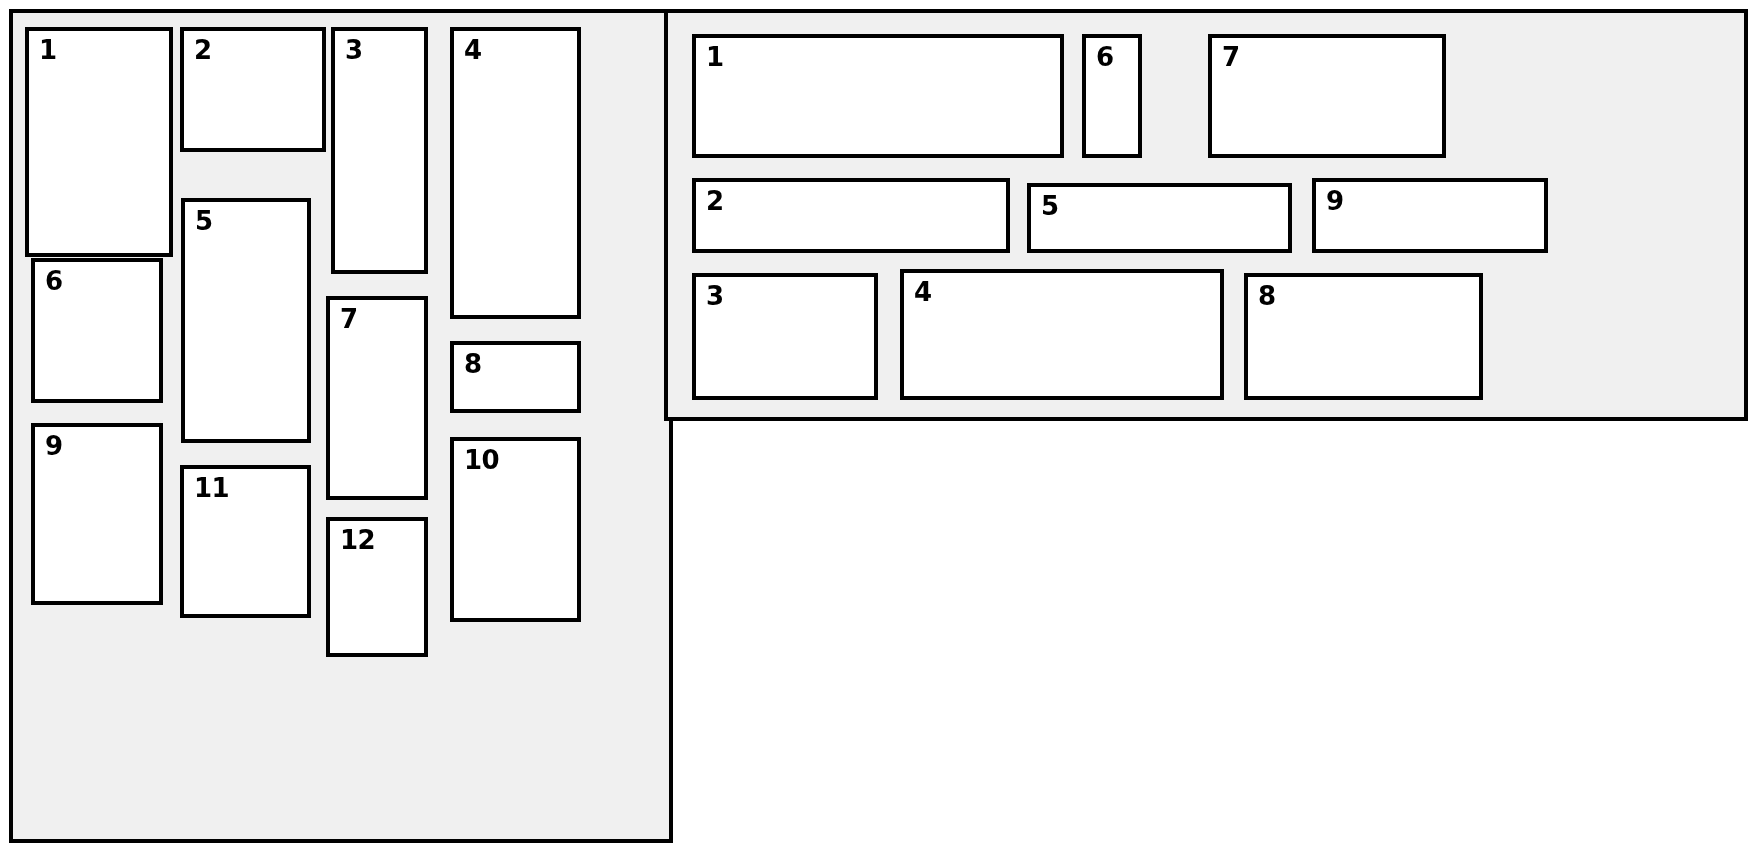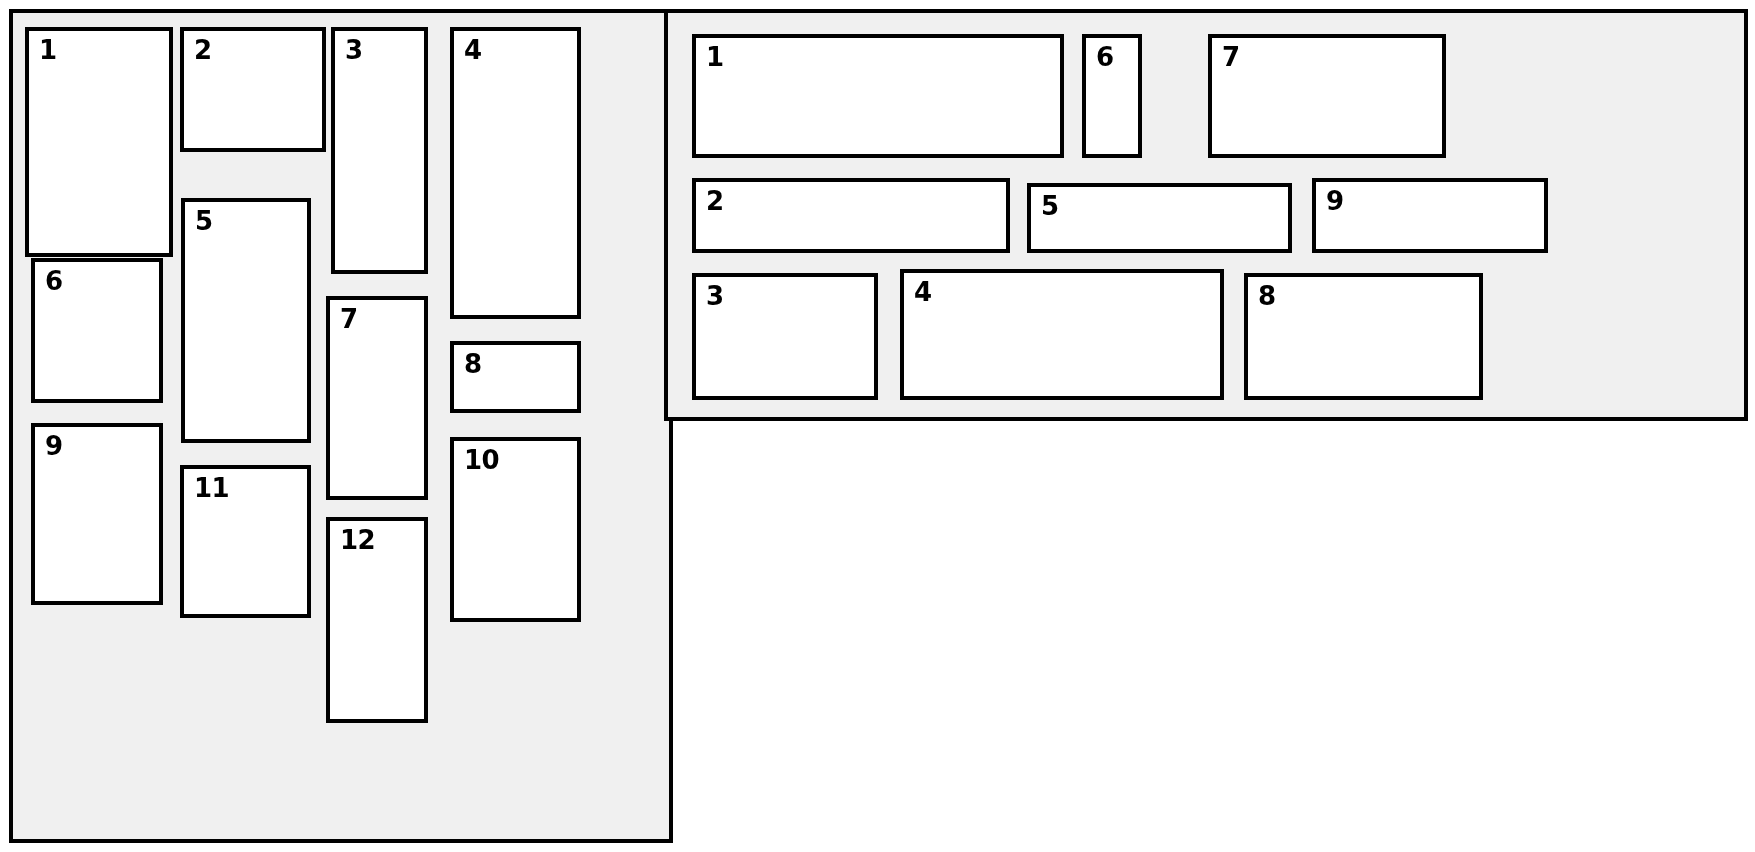--- a/index.html
+++ b/index.html
@@ -69,21 +69,21 @@
       </div>
       <div class="box" style="left: 18px; top: 410px; width: 132px; height: 182px;">
         <span class="box-label">9</span>
       </div>
       <div class="box" style="left: 437px; top: 424px; width: 131px; height: 185px;">
         <span class="box-label">10</span>
       </div>
       <div class="box" style="left: 167px; top: 452px; width: 131px; height: 153px;">
         <span class="box-label">11</span>
       </div>
-      <div class="box" style="left: 313px; top: 504px; width: 102px; height: 206px;">
+      <div class="box" style="left: 313px; top: 504px; width: 102px; height: 140px;">
         <span class="box-label">12</span>
       </div>
     </div>
     <div class="panel" style="left: 664px; top: 9px; width: 1084px; height: 412px;">
       <div class="box" style="left: 24px; top: 21px; width: 372px; height: 124px;">
         <span class="box-label">1</span>
       </div>
       <div class="box" style="left: 414px; top: 21px; width: 60px; height: 124px;">
         <span class="box-label">6</span>
       </div>

